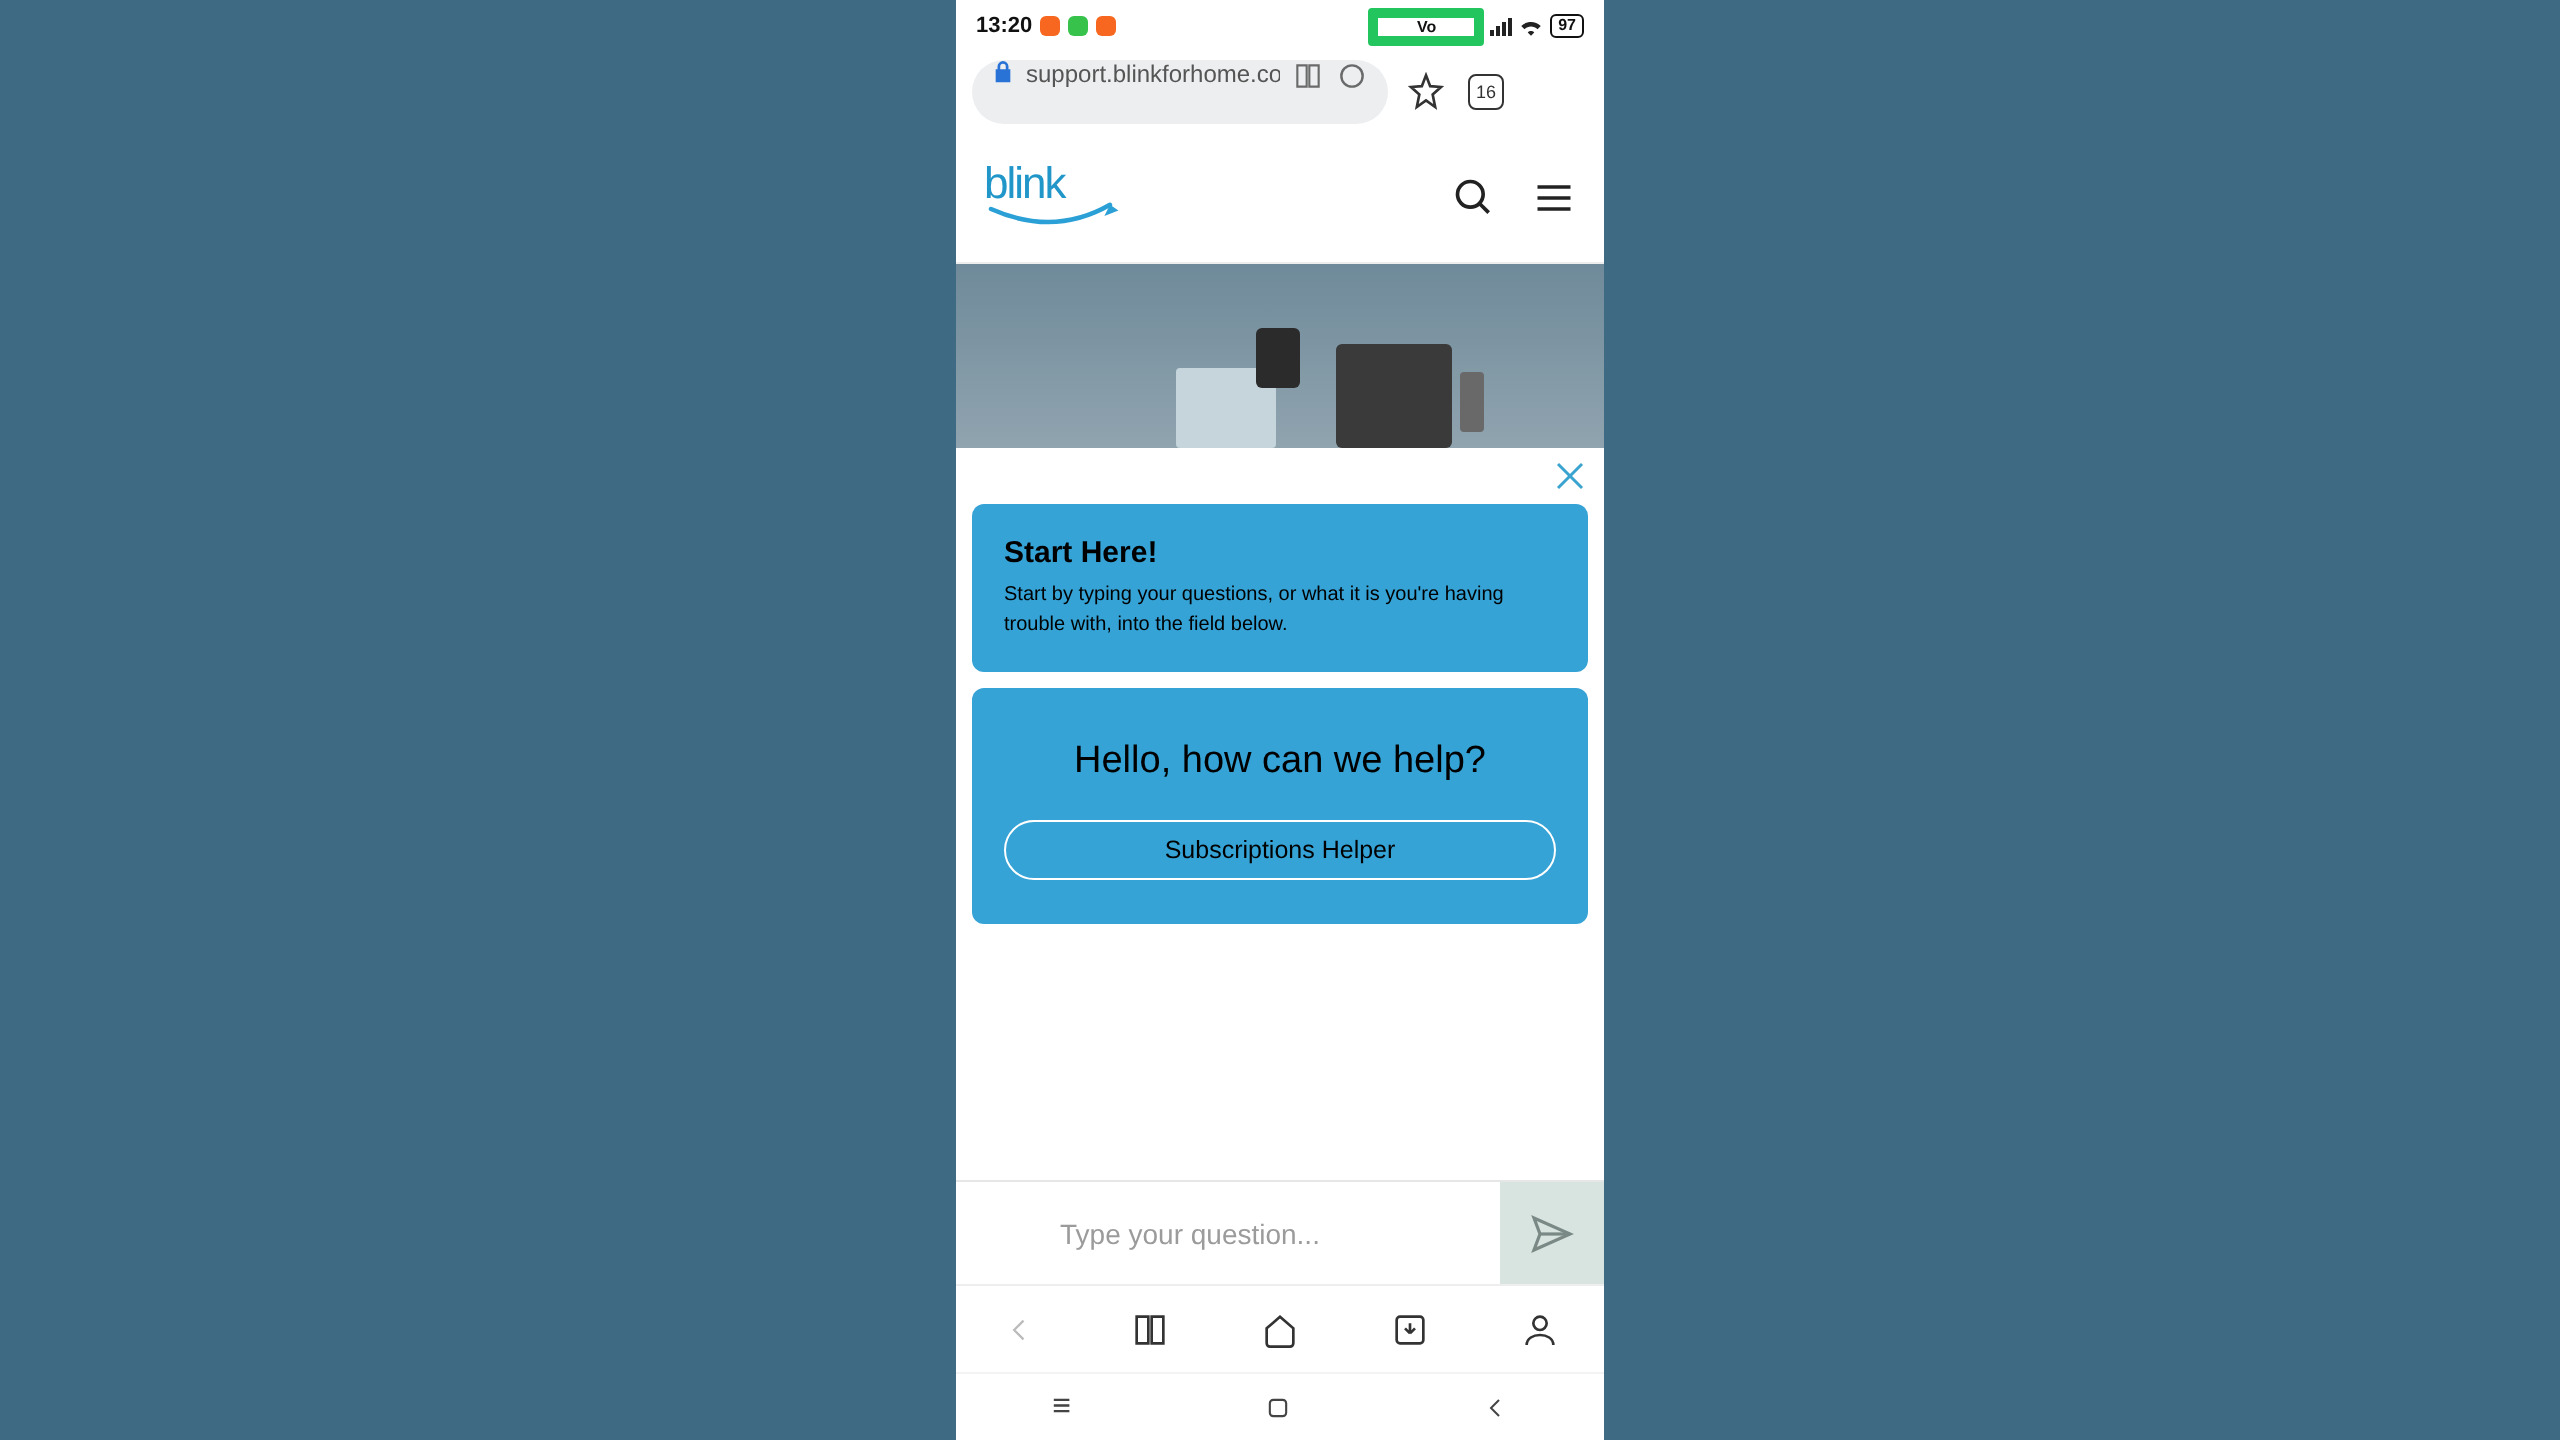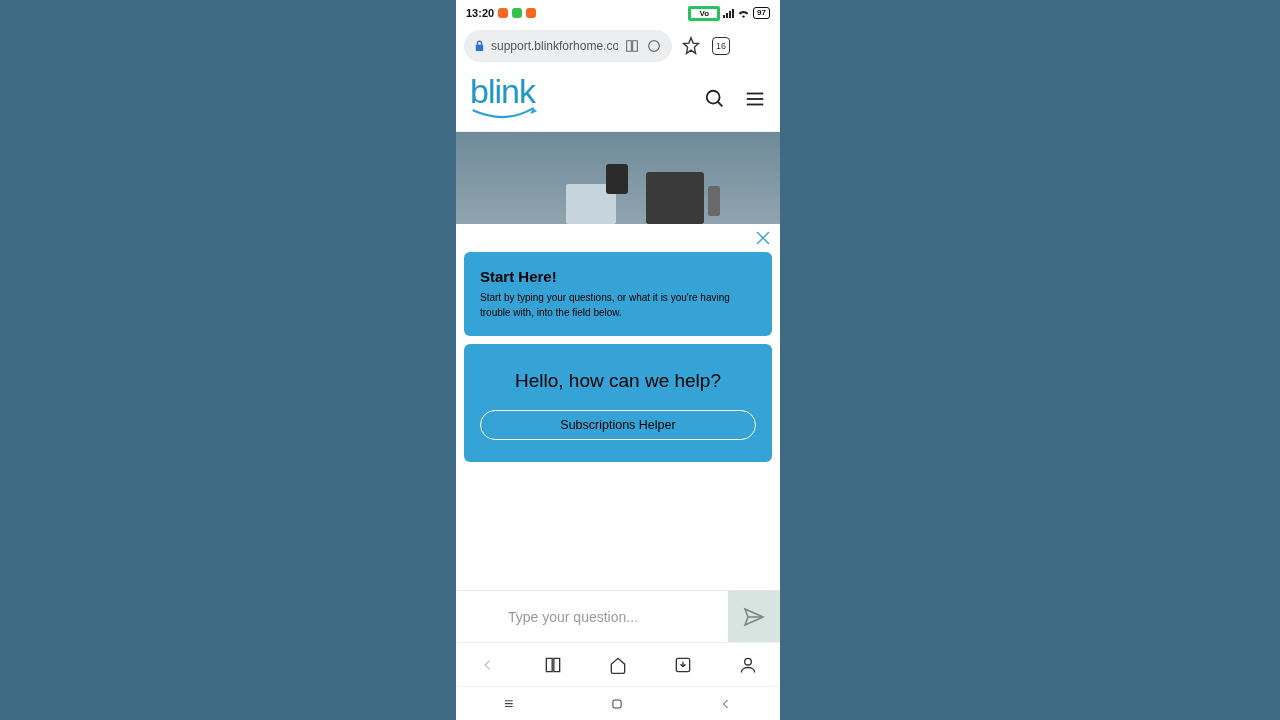--- a/index.html
+++ b/index.html
@@ -6,21 +6,21 @@
   body {
     width: 1280px;
     height: 720px;
     background: #3e6a84;
     font-family: -apple-system, BlinkMacSystemFont, "Segoe UI", sans-serif;
     overflow: hidden;
     position: relative;
   }
   .phone {
     position: absolute;
-    left: 456px;
+    left: 478px;
     top: 0;
     width: 324px;
     height: 720px;
     background: #fff;
     display: flex;
     flex-direction: column;
   }
   
   .statusbar {
     height: 26px;
@@ -52,42 +52,41 @@
     padding:0 8px;
     gap:8px;
   }
   .urlpill{
     flex:0 0 auto;
     width:208px;
     height:32px;
     background:#eceef0;
     border-radius:16px;
     display:flex;
-    align-items:center;
     padding:0 10px;
     gap:6px;
     color:#555;
     font-size:12px;
   }
   .urlpill .lock{color:#2a73d6;font-size:12px}
   .urlpill .url{flex:1;white-space:nowrap;overflow:hidden;}
   .urlicons{display:flex;gap:6px;color:#555}
   .icon-btn{width:22px;height:22px;display:flex;align-items:center;justify-content:center;color:#333}
   .tabcount{border:1.5px solid #333;border-radius:4px;width:18px;height:18px;font-size:9px;display:flex;align-items:center;justify-content:center;}
   
   .siteheader{
     height:66px;
     display:flex;
     align-items:center;
     justify-content:space-between;
     padding:0 14px;
     border-bottom:1px solid #eee;
   }
   .logo{display:flex;flex-direction:column;align-items:flex-start;color:#2aa0d6;}
-  .logo-text{font-size:34px;font-weight:400;letter-spacing:-1px;color:#2196c9;line-height:0.9}
+  .logo-text{font-size:22px;font-weight:400;letter-spacing:-1px;color:#2196c9;line-height:0.9}
   .logo-swoosh{width:70px;height:14px;}
   .header-icons{display:flex;gap:18px;color:#222}
   
   .hero{
     height:92px;
     background:linear-gradient(#6f8a9a,#90a4af);
     position:relative;
     overflow:hidden;
   }
   .hero-box{position:absolute;background:#c5d5db;border-radius:2px}
@@ -180,21 +179,21 @@
 <div class="phone">
 
   <div class="statusbar">
     <div class="status-left">
       <span>13:20</span>
       <span class="dot orange"></span>
       <span class="dot green"></span>
       <span class="dot orange"></span>
     </div>
     <div class="status-right">
-      <span style="font-size:8px;border:3px solid #22c55e;padding:0 8px;border-radius:2px">Vo</span>
+      <span style="font-size:8px;border:5px solid #22c55e;padding:0 19px;border-radius:2px">Vo</span>
       <span class="sigbars">
           <span></span>
           <span></span>
           <span></span>
           <span></span>
         </span>
       <span>
         <svg width="13" height="10" viewBox="0 0 24 18">
             <path d="M12 18l-3-3c1.7-1.7 4.3-1.7 6 0l-3 3zm-6-6l-3-3c5-5 13-5 18 0l-3 3c-3.3-3.3-8.7-3.3-12 0z" fill="#222"></path>
           </svg>

